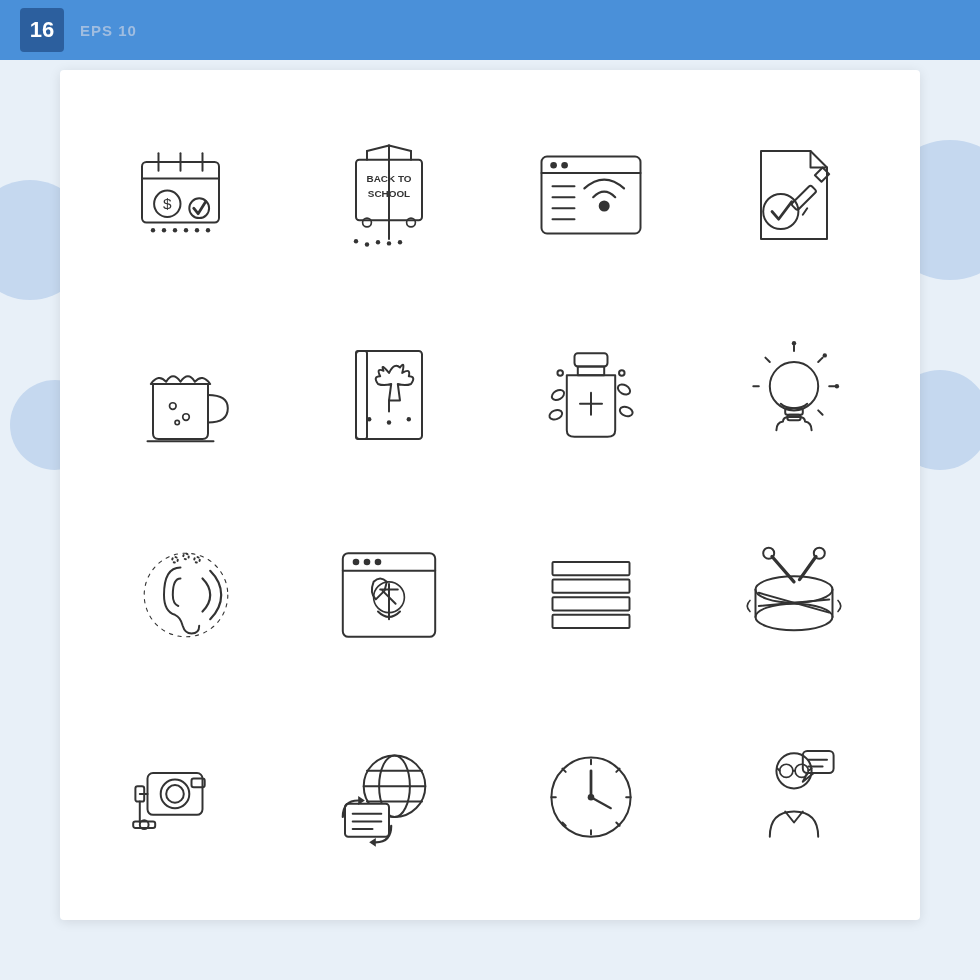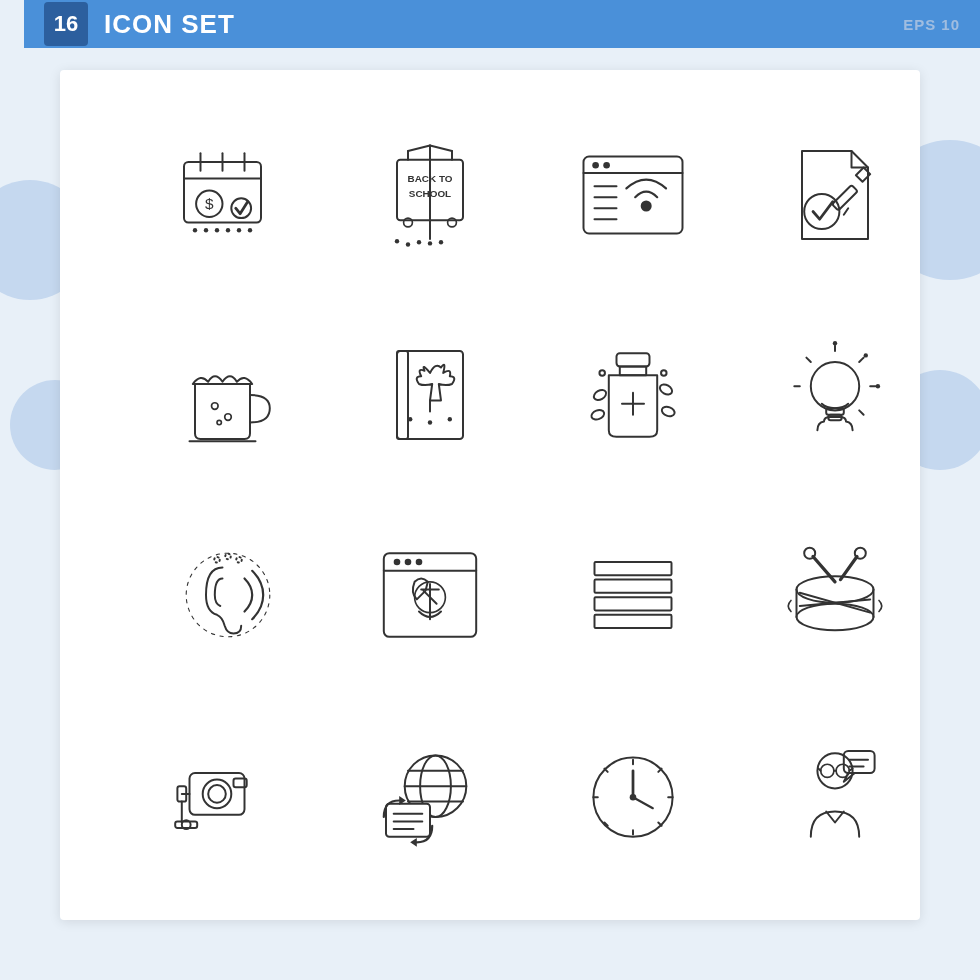--- a/index.html
+++ b/index.html
@@ -32,26 +32,25 @@
     }
     .bg-circle-right-bottom {
       width: 100px; height: 100px;
       right: -10px; top: 370px;
     }
 
     
     .header {
       position: absolute;
       top: 0; left: 0; right: 0;
-      height: 48px;
+      height: 60px;
       background: #4a90d9;
       display: flex;
       align-items: center;
       padding: 0 20px;
-      margin-left: 24px;
     }
     .header-badge {
       background: #2c5f9e;
       color: white;
       font-weight: bold;
       font-size: 22px;
       width: 44px; height: 44px;
       display: flex; align-items: center; justify-content: center;
       border-radius: 4px;
       margin-right: 16px;
@@ -86,21 +85,21 @@
       grid-template-rows: repeat(4, 1fr);
       width: 100%;
       height: 100%;
       padding: 30px;
       gap: 10px;
     }
 
     .icon-cell {
       display: flex;
       align-items: center;
-      justify-content: flex-end;
+      justify-content: center;
     }
 
     .icon-cell svg {
       width: 110px;
       height: 110px;
       stroke: #333;
       fill: none;
       stroke-width: 1.8;
       stroke-linecap: round;
       stroke-linejoin: round;
@@ -109,21 +108,20 @@
 </head>
 <body>
 
 <div class="bg-circle bg-circle-left-top"></div>
 <div class="bg-circle bg-circle-left-bottom"></div>
 <div class="bg-circle bg-circle-right-top"></div>
 <div class="bg-circle bg-circle-right-bottom"></div>
 
 <div class="header">
   <div class="header-badge">16</div>
-  <div class="header-title">ICON SET</div>
   <div class="header-eps">EPS 10</div>
 </div>
 
 <div class="main-card">
   <div class="icons-grid">
 
     <div class="icon-cell">
       <svg viewBox="0 0 100 100">
 
         <rect x="10" y="20" width="70" height="55" rx="4" ry="4"></rect>

